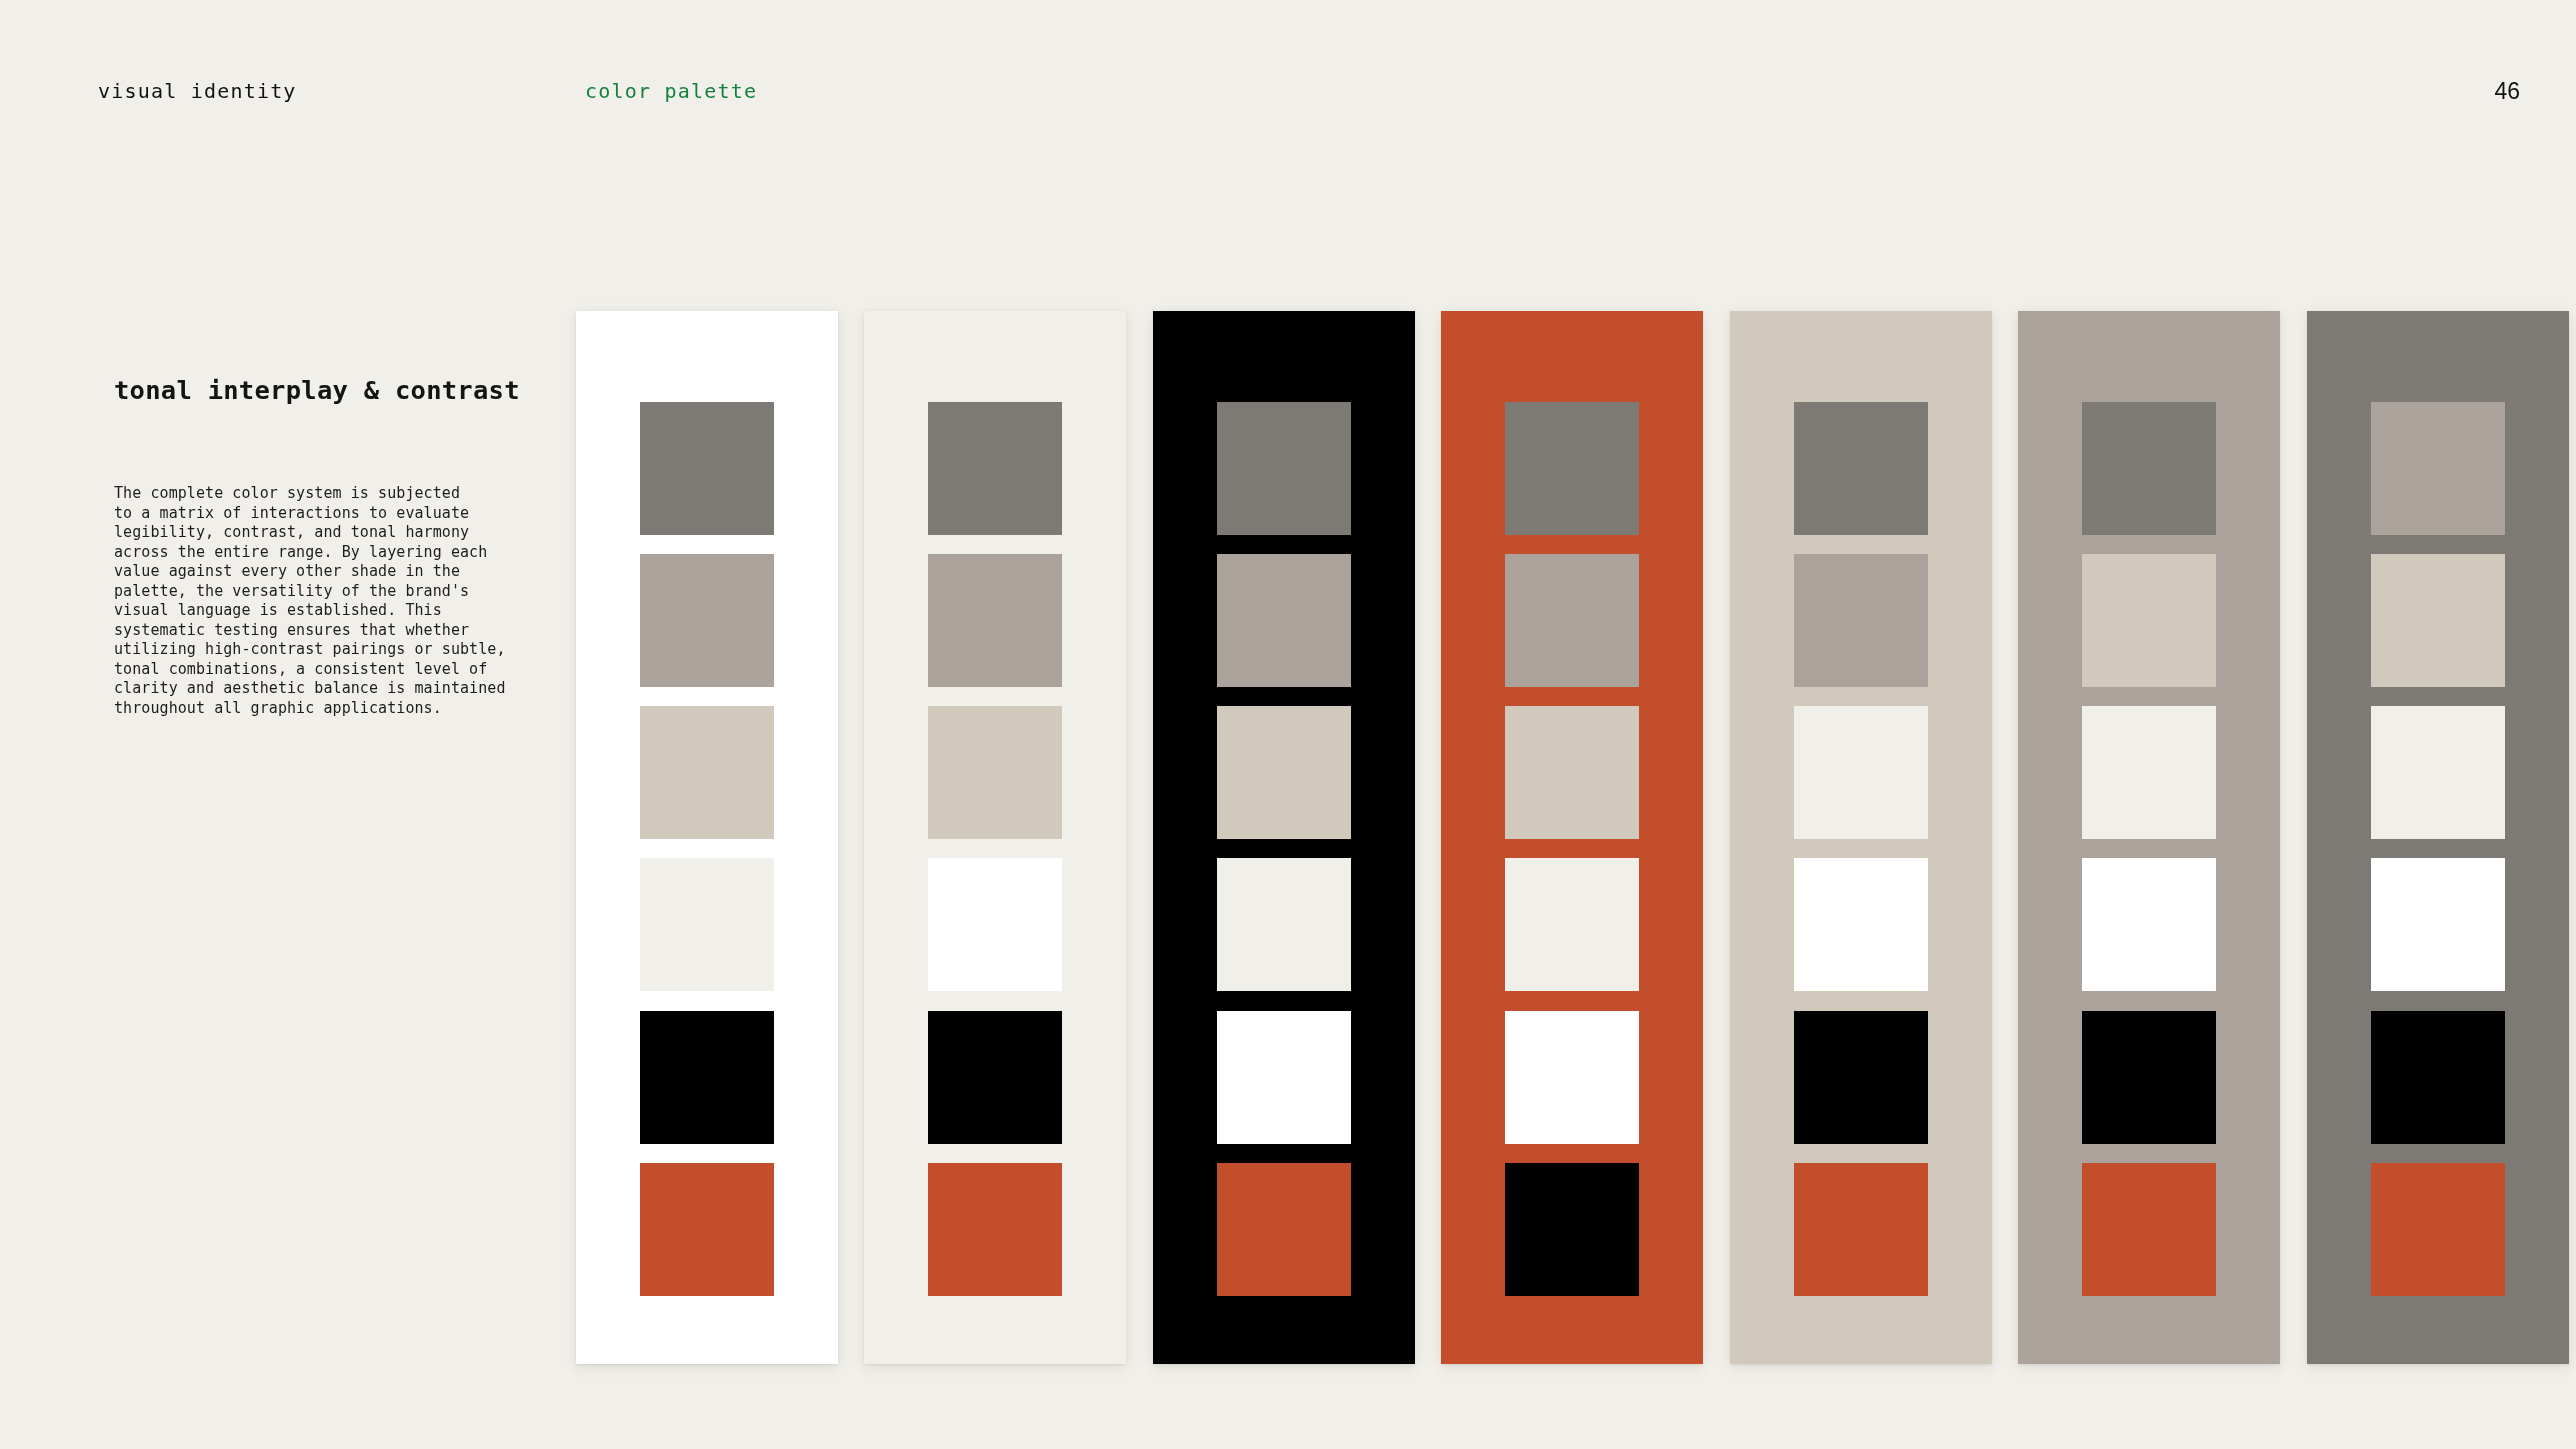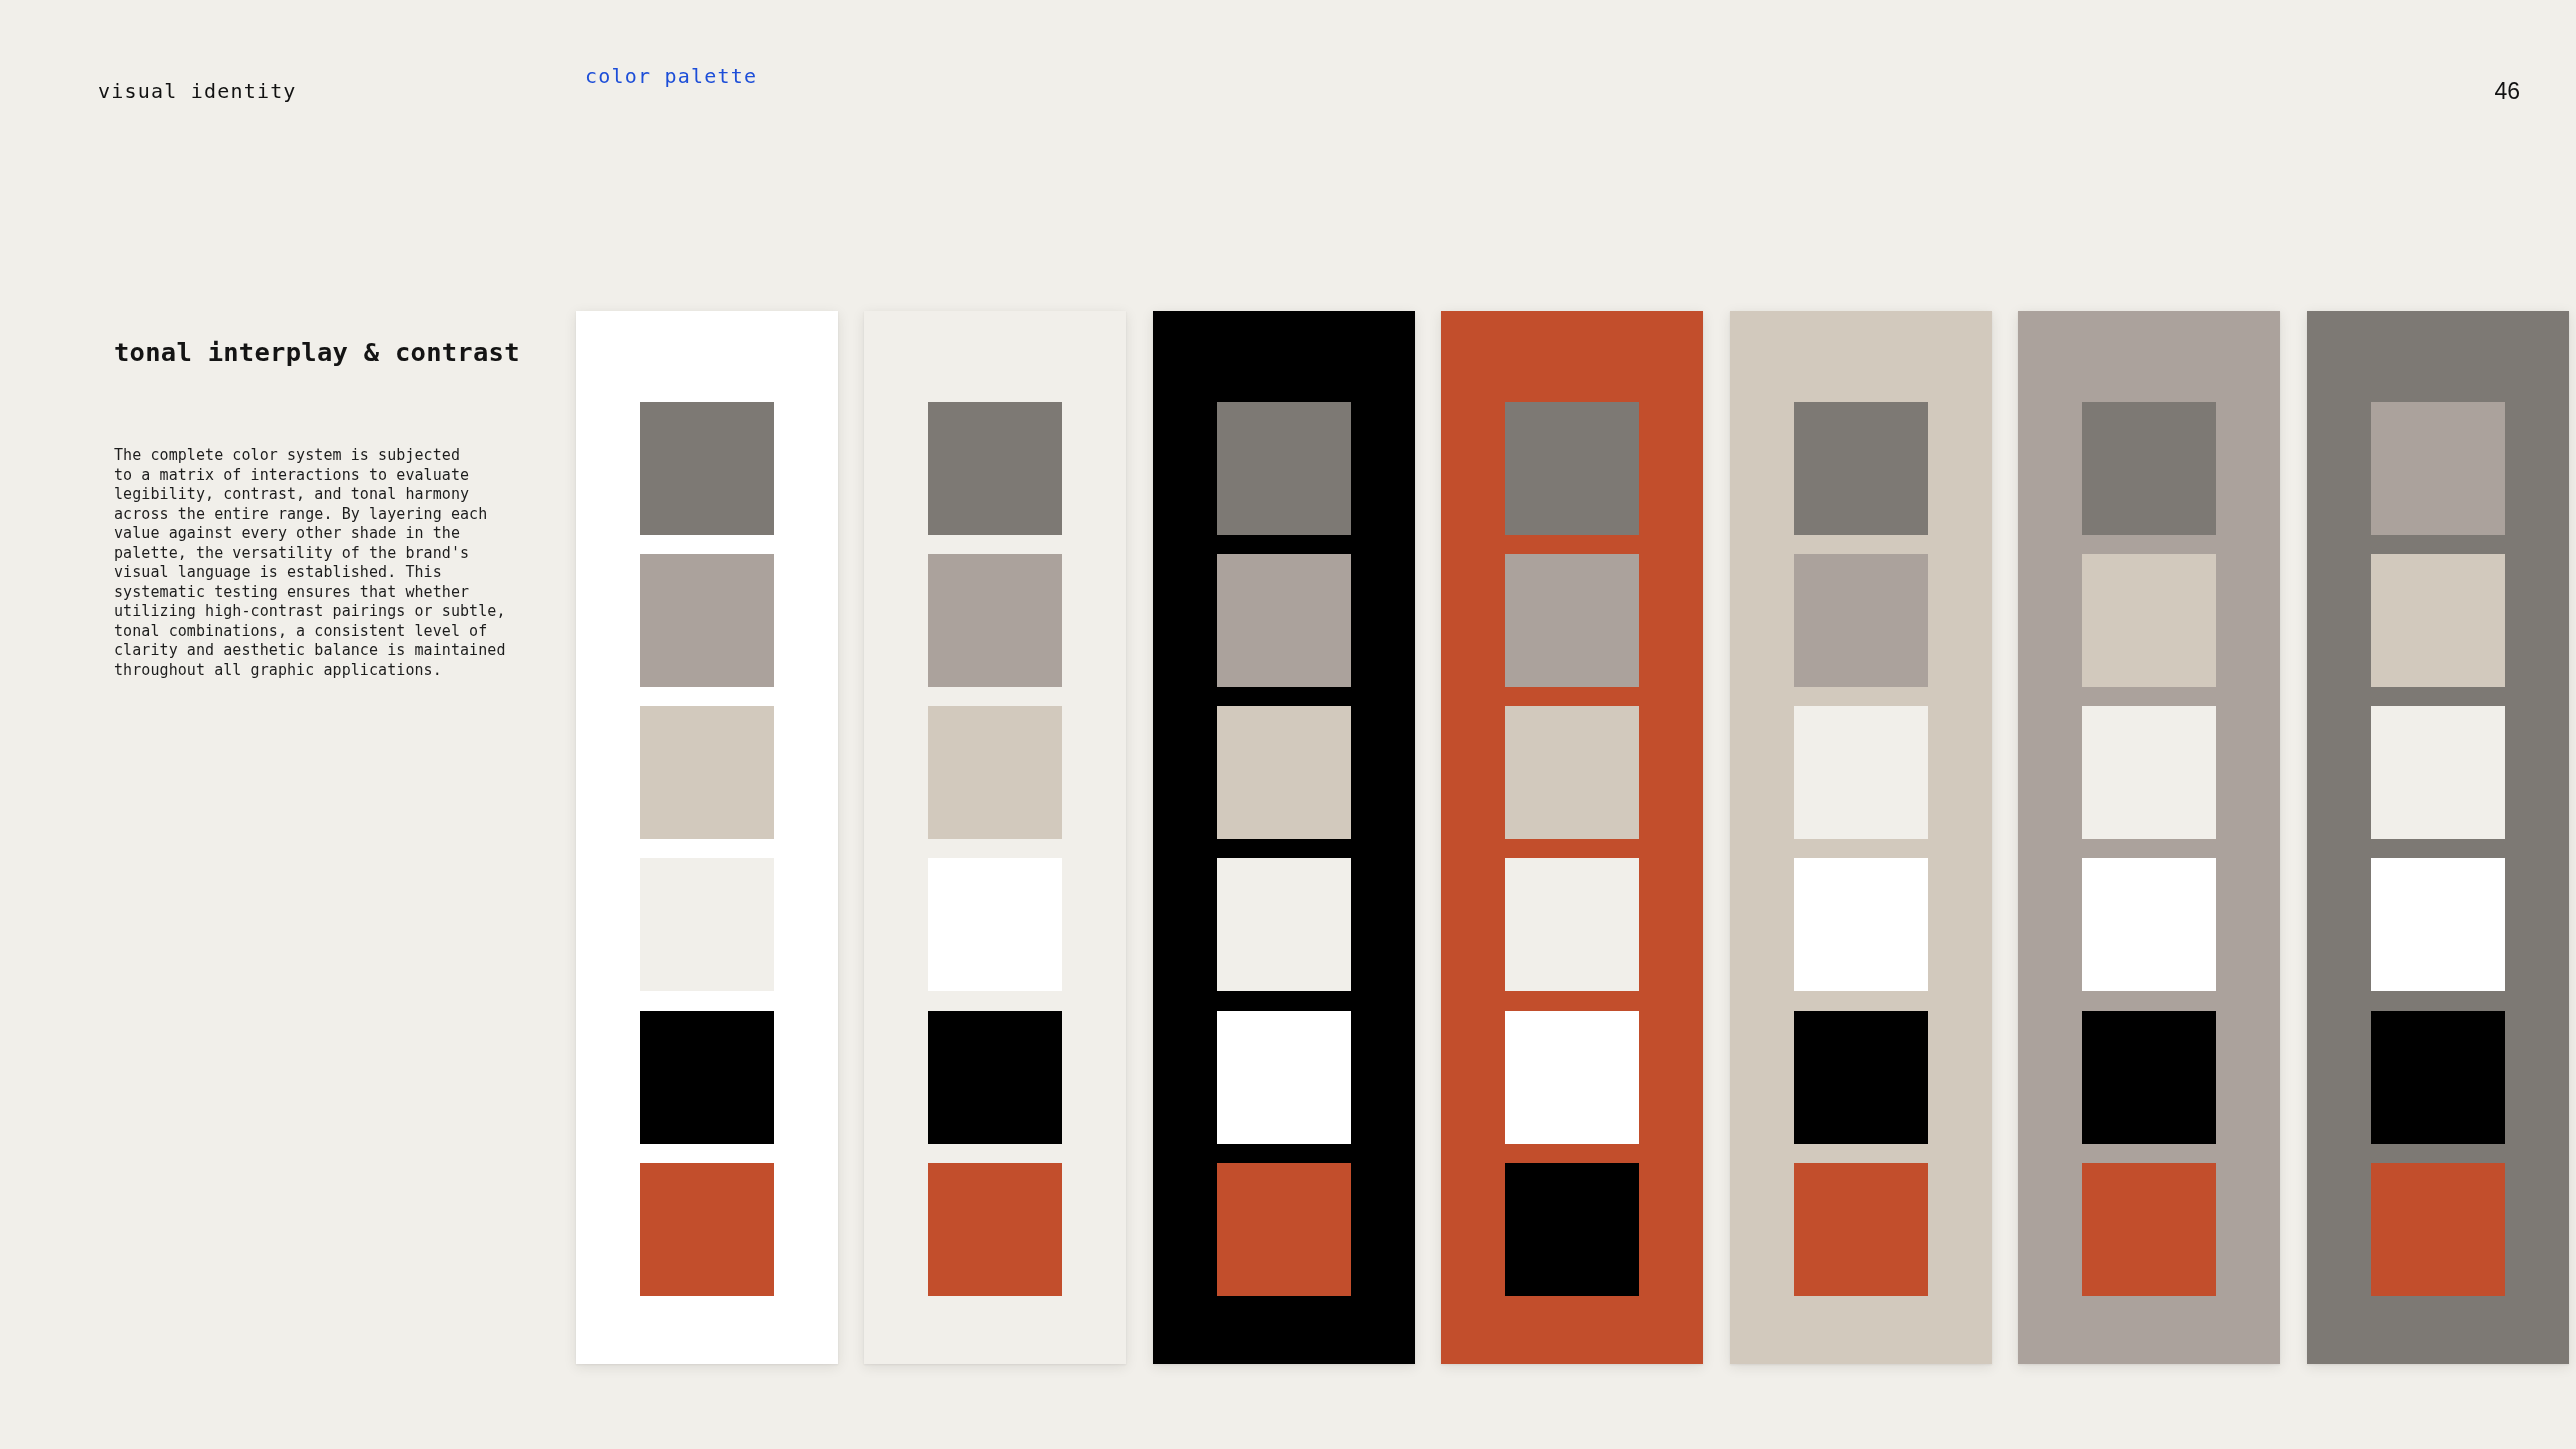--- a/index.html
+++ b/index.html
@@ -22,25 +22,25 @@
     position:absolute;
     left:66px; top:75px;
     transform: translateY(-50%);
     font-size:20px;
     letter-spacing:0.06em;
     color:#121212;
     white-space:nowrap;
   }
   .hdr-mid {
     position:absolute;
-    left:553px; top:60px;
+    left:553px; top:75px;
     transform: translateY(-50%);
     font-size:20px;
     letter-spacing:0.06em;
-    color:#1d4ed8;
+    color:#15803d;
     white-space:nowrap;
   }
   .hdr-page {
     position:absolute;
     right:56px; top:75px;
     transform: translateY(-50%);
     font-family:"Liberation Sans", sans-serif;
     font-size:23px;
     font-weight:400;
     color:#121212;
@@ -53,20 +53,21 @@
     left:66px; top:290px;
     width:463px;
   }
   .desc-title {
     font-size:25.5px;
     font-weight:700;
     letter-spacing:0.01em;
     color:#141414;
     line-height:1.1;
     white-space:nowrap;
+    margin-top:38px;
   }
   .desc-body {
     margin-top:48px;
     font-size:15px;
     line-height:19.5px;
     color:#1d1d1d;
     letter-spacing:0.005em;
     white-space:pre-line;
   }
 

